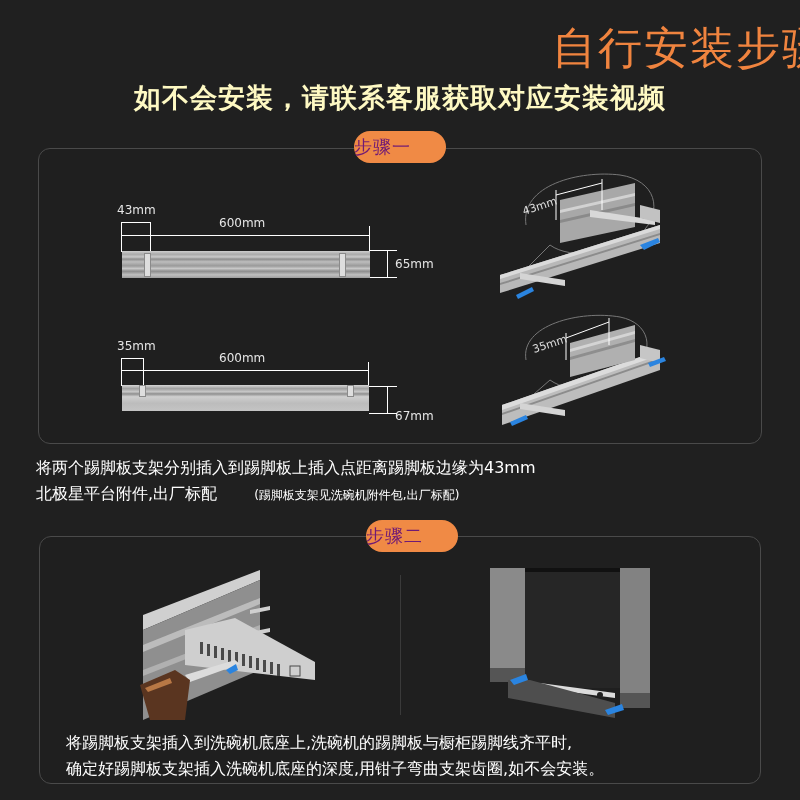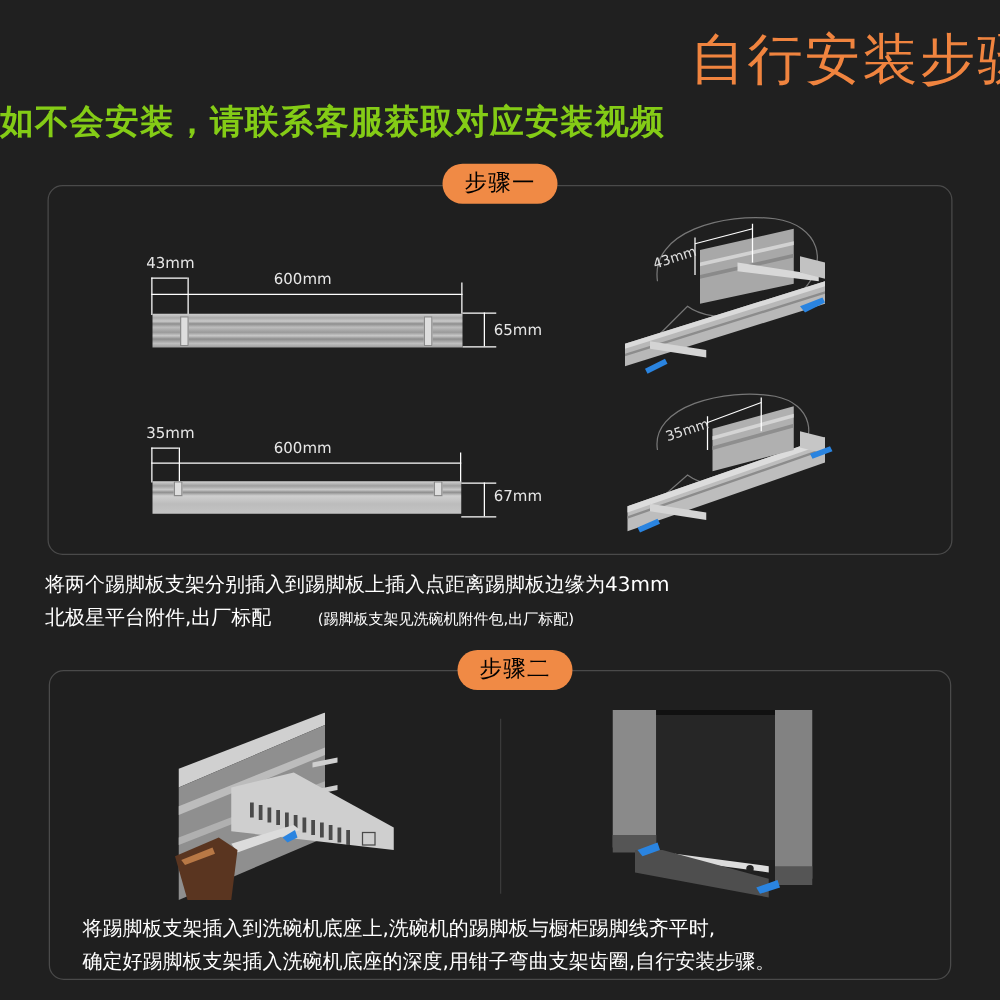--- a/index.html
+++ b/index.html
@@ -9,29 +9,29 @@
     font-family:"DejaVu Sans","Liberation Sans",sans-serif;
     color:#d8d8d8;
     position:relative;
   }
   .abs { position:absolute; }
   .title {
     left:0; top:22px; width:800px; text-align:right;
     font-size:44px; color:#f0843f; letter-spacing:2px; line-height:52px;padding-left:28px;
   }
   .subtitle {
-    left:0; top:80px; width:800px; 
-    font-size:27px; font-weight:bold; color:#84cc16; letter-spacing:1px; line-height:36px;
+    left:0; top:80px; width:800px; text-align:center;
+    font-size:27px; font-weight:bold; color:#fef9c3; letter-spacing:1px; line-height:36px;
   }
   .panel {
     border:1px solid #4a4a4a; border-radius:12px; background:#1f1f1f;
   }
   .pill {
-    background:#f08a45; color:#000000; border-radius:18px;
-    font-size:18px; text-align:center; line-height:32px; letter-spacing:1px;
+    background:#f08a45; color:#701a75; border-radius:18px;
+    font-size:18px; text-align:left; line-height:32px; letter-spacing:1px;
   }
   .dim { font-size:12px; color:#e6e6e6; white-space:nowrap; }
   .wline { background:#ffffff; }
   .rail {
     background:linear-gradient(#cfcfcf 0%, #a9a9a9 12%, #c9c9c9 22%, #8e8e8e 30%, #bdbdbd 40%, #9a9a9a 55%, #c8c8c8 65%, #8d8d8d 75%, #bfbfbf 88%, #9d9d9d 100%);
   }
   .rail2 {
     background:linear-gradient(#d4d4d4 0%, #9f9f9f 14%, #c9c9c9 26%, #8f8f8f 34%, #cfcfcf 45%, #bcbcbc 70%, #c4c4c4 100%);
   }
   .clip { background:#dedede; border:1px solid #8a8a8a; }
@@ -64,21 +64,21 @@
   <div class="abs wline" style="left:387px; top:250px; width:1px; height:27px;"></div>
 
   <div class="abs rail" style="left:122px; top:251px; width:248px; height:27px;"></div>
   <div class="abs clip" style="left:144px; top:253px; width:5px; height:22px;"></div>
   <div class="abs clip" style="left:339px; top:253px; width:5px; height:22px;"></div>
 </div>
 
 <div class="abs" style="left:0; top:0;">
   <div class="abs dim" style="left:117px; top:339px;">35mm</div>
   <div class="abs dim" style="left:219px; top:351px;">600mm</div>
-  <div class="abs dim" style="left:395px; top:390px;">67mm</div>
+  <div class="abs dim" style="left:395px; top:409px;">67mm</div>
   <div class="abs wline" style="left:121px; top:358px; width:22px; height:1px;"></div>
   <div class="abs wline" style="left:121px; top:358px; width:1px; height:28px;"></div>
   <div class="abs wline" style="left:143px; top:358px; width:1px; height:28px;"></div>
   <div class="abs wline" style="left:121px; top:370px; width:248px; height:1px;"></div>
   <div class="abs wline" style="left:368px; top:362px; width:1px; height:24px;"></div>
   <div class="abs wline" style="left:369px; top:386px; width:28px; height:1px;"></div>
   <div class="abs wline" style="left:369px; top:413px; width:28px; height:1px;"></div>
   <div class="abs wline" style="left:387px; top:386px; width:1px; height:27px;"></div>
   <div class="abs rail2" style="left:122px; top:385px; width:247px; height:26px;"></div>
   <div class="abs clip" style="left:139px; top:385px; width:5px; height:10px;"></div>
@@ -169,13 +169,13 @@
   <rect x="0" y="100" width="35" height="14" fill="#555"></rect>
   <rect x="130" y="125" width="30" height="15" fill="#555"></rect>
   <polygon points="50,115 125,125 125,130 50,120" fill="#dcdcdc"></polygon>
   <circle cx="110" cy="127" r="3" fill="#222"></circle>
   <polygon points="18,112 40,112 125,135 125,150 18,130" fill="#4e4e4e"></polygon>
   <polygon class="arrow" points="20,112 36,106 38,112 24,117"></polygon>
   <polygon class="arrow" points="115,142 132,136 134,142 118,147"></polygon>
 </svg>
 
 <div class="abs desc" style="left:66px; top:730px;text-align:center;">将踢脚板支架插入到洗碗机底座上,洗碗机的踢脚板与橱柜踢脚线齐平时,</div>
-<div class="abs desc" style="left:66px; top:756px;">确定好踢脚板支架插入洗碗机底座的深度,用钳子弯曲支架齿圈,自行安装步骤。</div>
+<div class="abs desc" style="left:66px; top:756px;">确定好踢脚板支架插入洗碗机底座的深度,用钳子弯曲支架齿圈,如不会安装。</div>
 
 </body></html>

